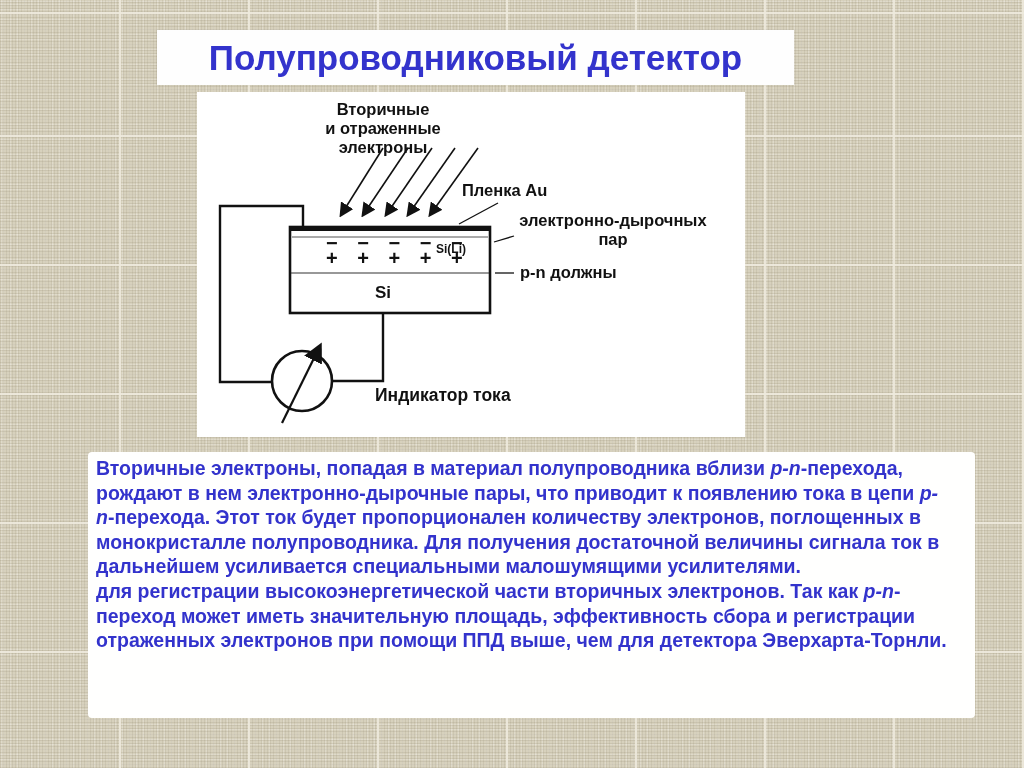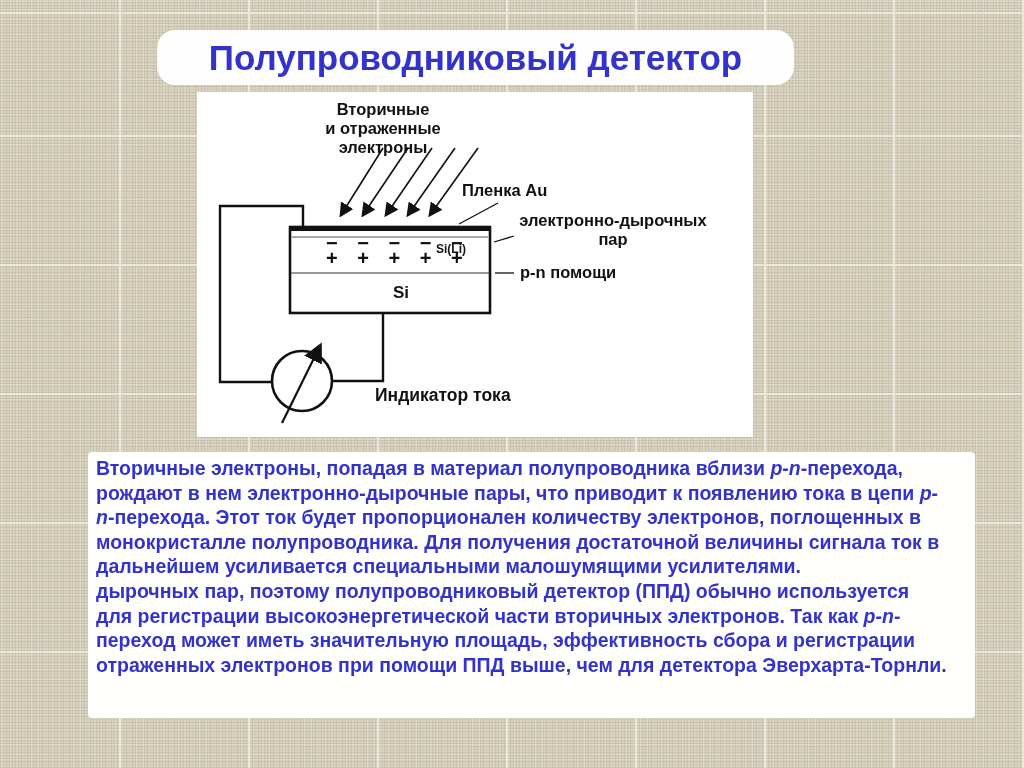--- a/index.html
+++ b/index.html
@@ -15,30 +15,28 @@
       repeating-linear-gradient(90deg, rgba(255,255,255,0.20) 0 1px, rgba(0,0,0,0) 1px 7px),
       repeating-linear-gradient(0deg, rgba(255,255,255,0.20) 0 1px, rgba(0,0,0,0) 1px 5px);
     background-position:119px 0, 0 14px, 0 0, 0 0, 3px 0, 0 2px;
     font-family:"Liberation Sans", sans-serif;
   }
   .title-box{
     position:absolute;left:157px;top:30px;width:637px;height:55px;
     background:#fefefe;
     display:flex;align-items:center;justify-content:center;
     box-shadow:0 0 1px rgba(0,0,0,0.15);
-    border-radius:18px;
   }
   .title-box h1{
     margin:0;font-size:35px;font-weight:bold;color:#3333cc;
     letter-spacing:0px;white-space:nowrap;
   }
   .diagram-panel{
     position:absolute;left:197px;top:92px;width:548px;height:345px;
     background:#ffffff;
-    padding-left:8px;
   }
   .diagram-panel svg{position:absolute;left:0;top:0;}
   .dlabel{
     position:absolute;color:#111111;font-weight:bold;font-size:16.5px;
     line-height:19px;white-space:nowrap;
   }
   .dlabel.center{text-align:center;white-space:normal;}
   .sign-row{
     position:absolute;color:#111111;font-weight:bold;font-size:20px;
     line-height:14px;letter-spacing:7px;white-space:nowrap;
@@ -109,40 +107,39 @@
       <div>Вторичные</div>
       <div>и отраженные электроны</div>
     </div>
 
     <div class="dlabel" style="left:265px;top:89px;text-align:right;">Пленка Au</div>
 
     <div class="dlabel center" style="left:310px;top:119px;width:212px;">
       <div>электронно-дырочных пар</div>
     </div>
 
-    <div class="dlabel" style="left:323px;top:171px;">p-n помощи</div>
+    <div class="dlabel" style="left:323px;top:171px;">p-n должны</div>
 
     <div class="sign-row" style="left:129px;top:144px;">− − − − −</div>
 
     <div class="sign-row" style="left:129px;top:159px;">+ + + + +</div>
 
     <div class="dlabel" style="left:239px;top:148px;font-size:12px;">Si(Li)</div>
 
-    <div class="dlabel" style="left:160px;top:191px;width:52px;text-align:right;font-size:17px;">Si</div>
+    <div class="dlabel" style="left:160px;top:191px;width:52px;text-align:center;font-size:17px;">Si</div>
 
     <div class="dlabel" style="left:144px;top:294px;font-size:17.5px;margin-left:34px;">Индикатор тока</div>
   </div>
 
   <div class="text-box">
     <div class="body-lines" id="body-lines">
         <div class="line"><span>Вторичные электроны, попадая в материал полупроводника вблизи </span><span class="it">p-n</span><span>-перехода,</span></div>
         <div class="line"><span>рождают в нем электронно-дырочные пары, что приводит к появлению тока в цепи </span><span class="it">p-</span></div>
         <div class="line"><span class="it">n</span><span>-перехода. Этот ток будет пропорционален количеству электронов, поглощенных в</span></div>
         <div class="line"><span>монокристалле полупроводника. Для получения достаточной величины сигнала ток в</span></div>
         <div class="line"><span>дальнейшем усиливается специальными малошумящими усилителями.</span></div>
-        <div class="line"><span>дырочных пар, поэтому полупроводниковый детектор (ППД) обычно используется</span></div>
         <div class="line"><span>для регистрации высокоэнергетической части вторичных электронов. Так как </span><span class="it">p-n</span><span>-</span></div>
         <div class="line"><span>переход может иметь значительную площадь, эффективность сбора и регистрации</span></div>
         <div class="line"><span>отраженных электронов при помощи ППД выше, чем для детектора Эверхарта-Торнли.</span></div>
       </div>
   </div>
 
 </div>
 
 </body></html>

